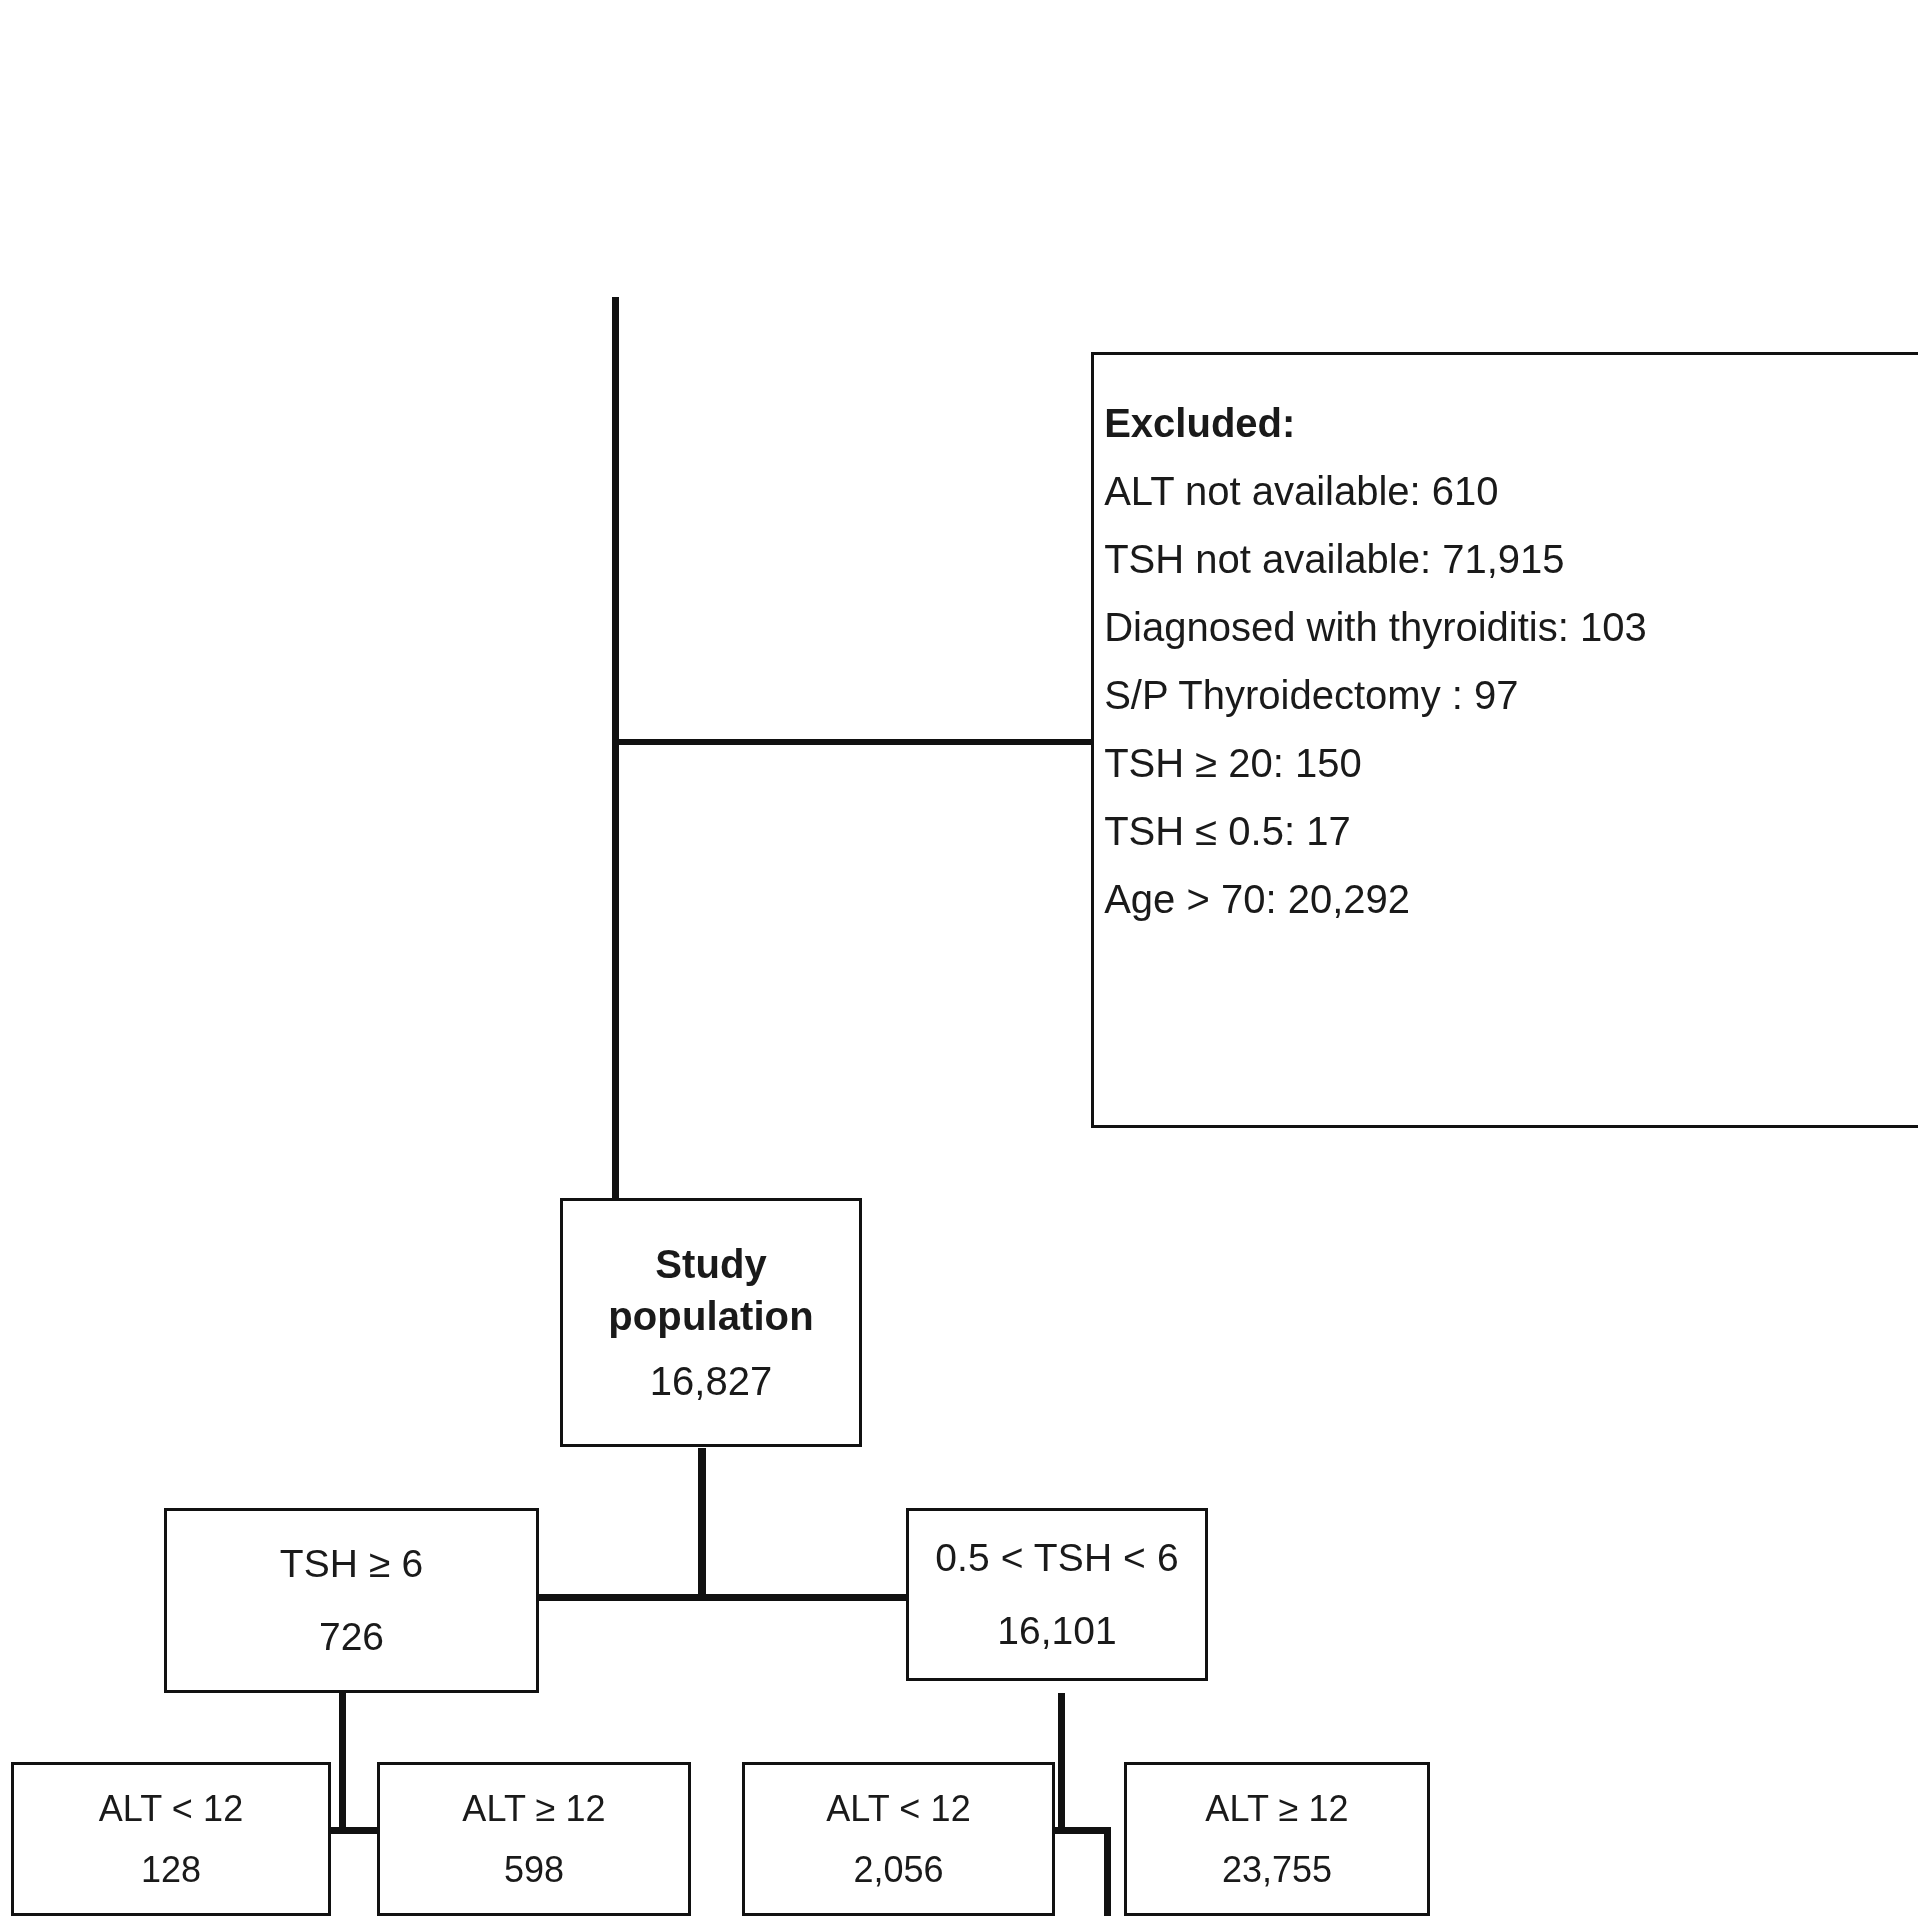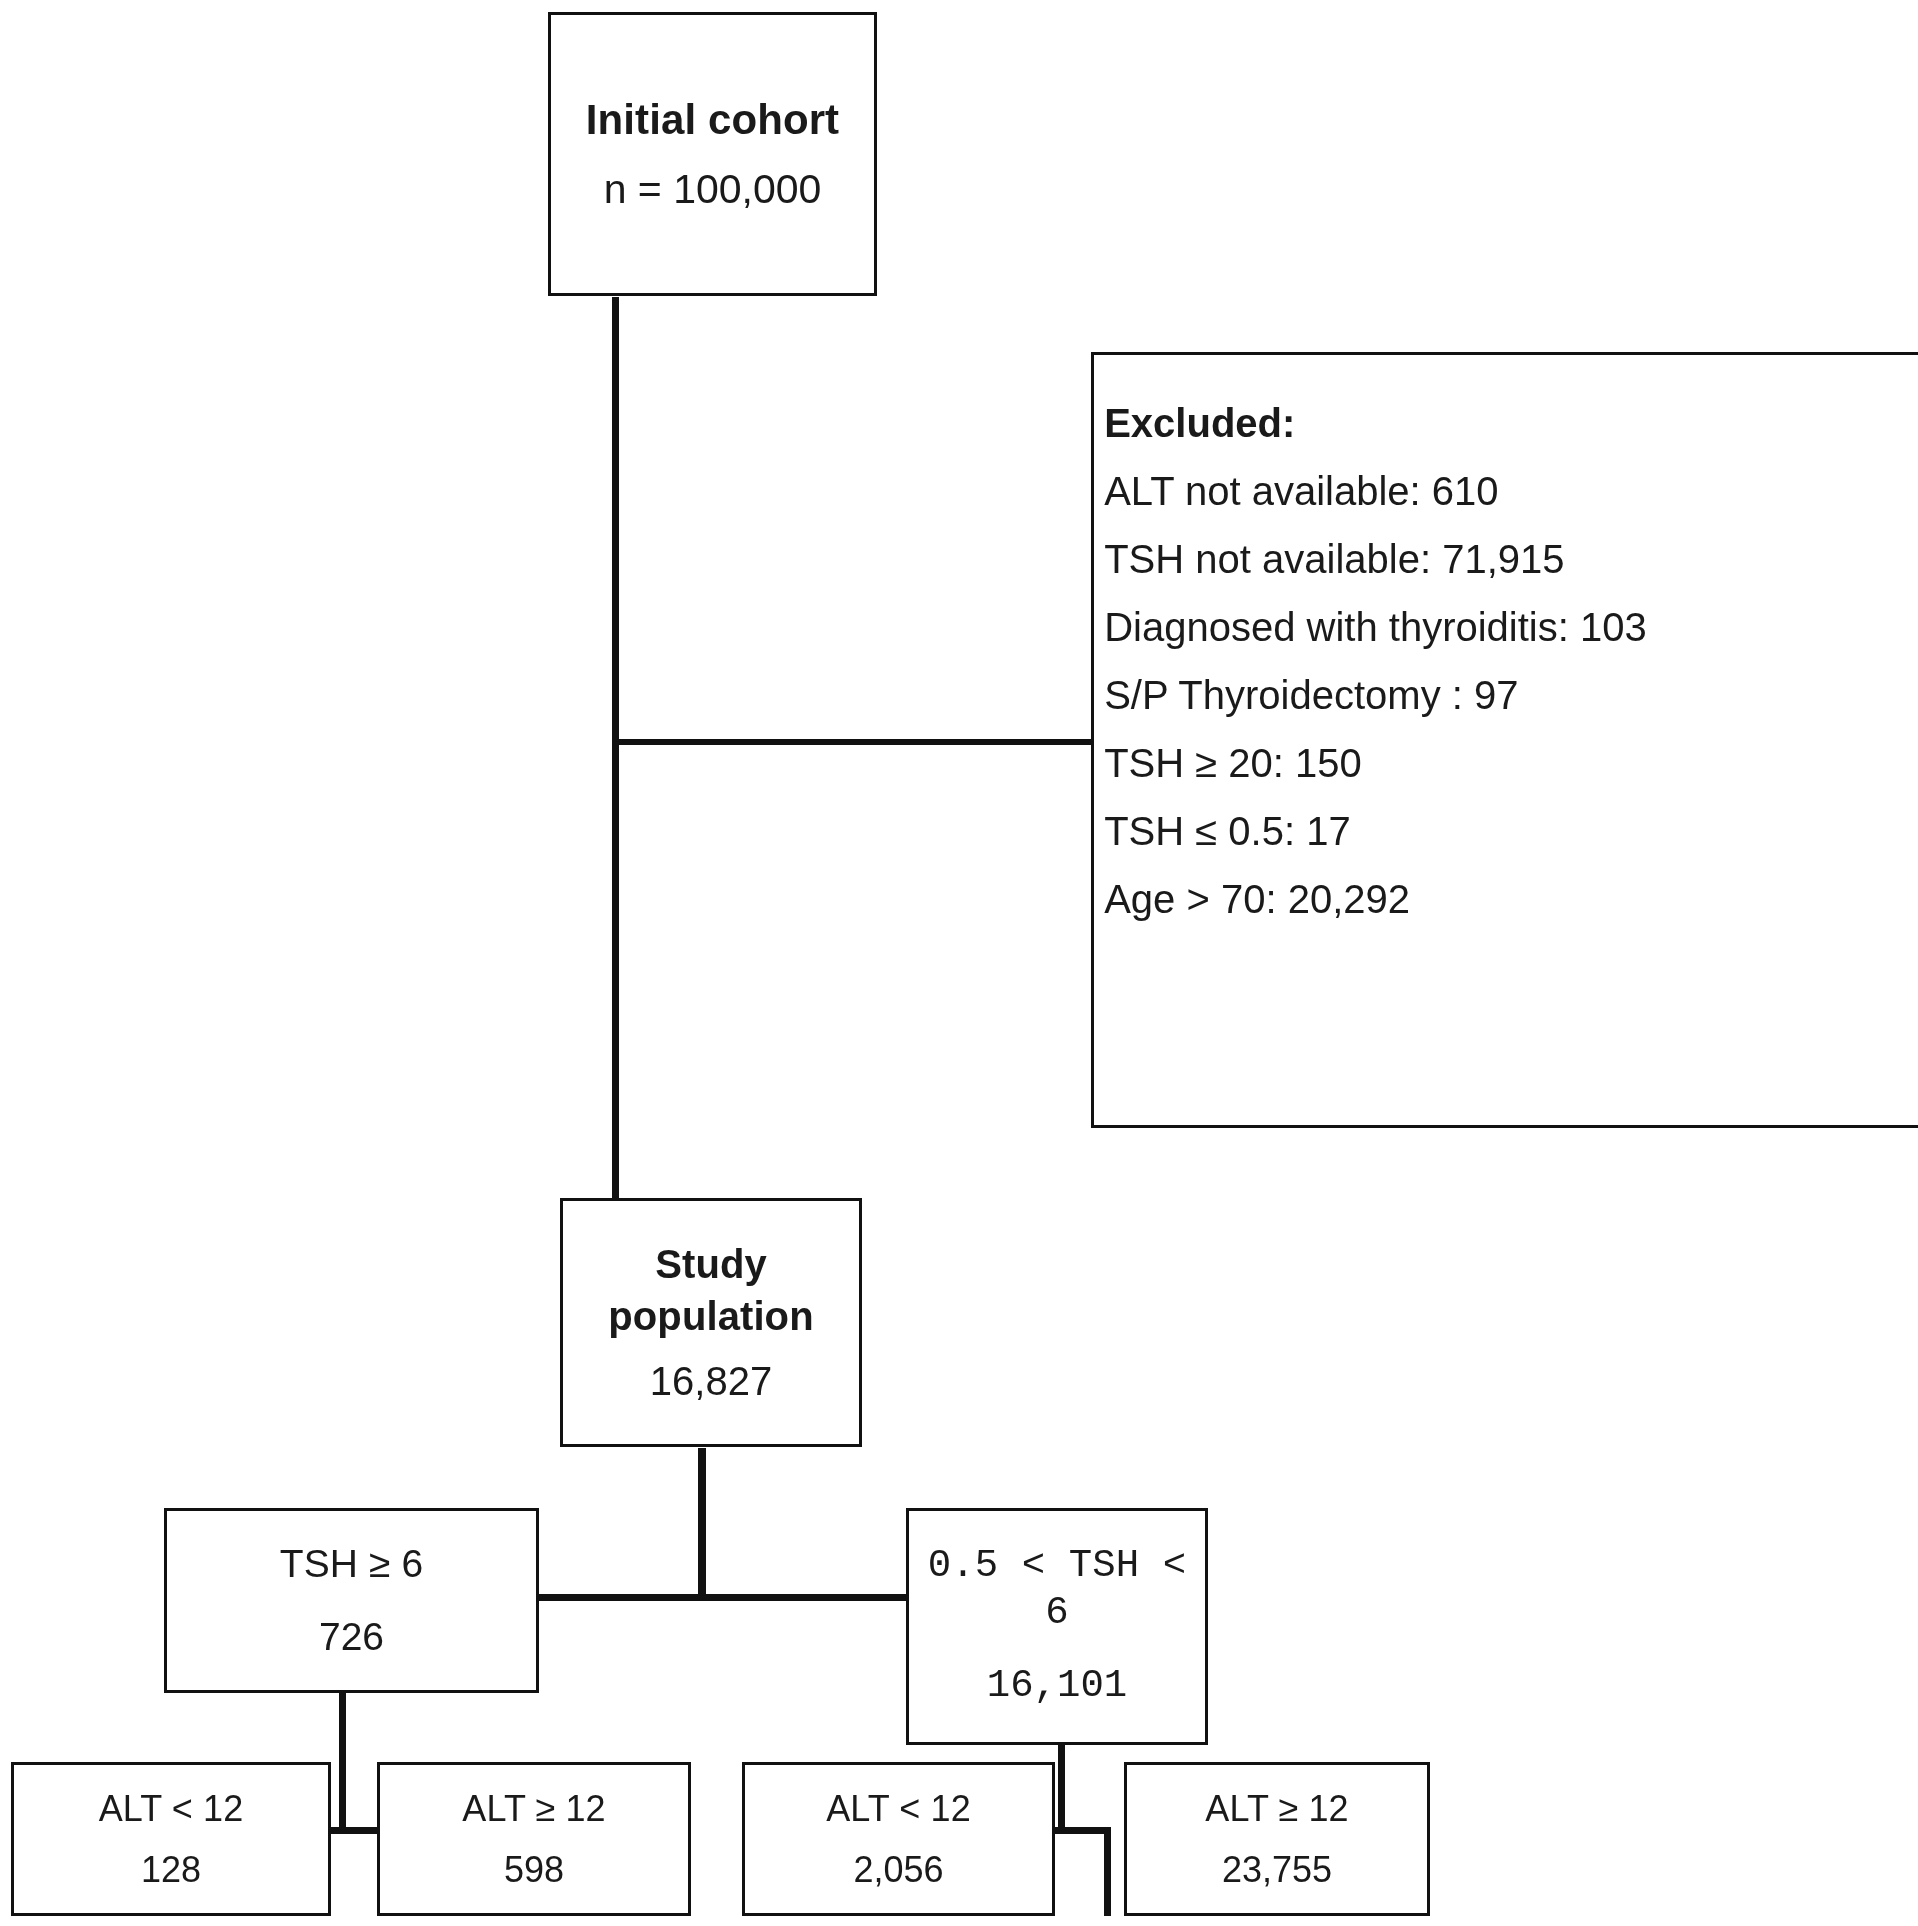--- a/index.html
+++ b/index.html
@@ -71,23 +71,22 @@
     line-height: 1.30;
   }
   #node-study .ttl { font-size: 40px; }
   #node-study .val { font-size: 40px; margin-top: 13px; }
 
   #node-tsh-high {
     left: 164px; top: 1508px; width: 375px; height: 185px;
     line-height: 1.2;
   }
   #node-tsh-low {
-    left: 906px; top: 1508px; width: 302px; height: 237px;
+    left: 906px; top: 1508px; width: 302px; height: 173px;
     line-height: 1.2;
-    font-family: Liberation Mono, monospace;
   }
   #node-tsh-high .ttl, #node-tsh-low .ttl {
     font-weight: normal; font-size: 39px;
   }
   #node-tsh-high .val, #node-tsh-low .val {
     font-size: 39px; margin-top: 26px;
   }
 
   .alt-node {
     top: 1762px; height: 154px;
@@ -140,24 +139,20 @@
   <div class="conn" id="conn-bus-right"></div>
   <div class="conn" id="conn-high-down"></div>
   <div class="conn" id="conn-high-bus"></div>
   <div class="conn" id="conn-high-a"></div>
   <div class="conn" id="conn-high-b"></div>
   <div class="conn" id="conn-low-down"></div>
   <div class="conn" id="conn-low-bus"></div>
   <div class="conn" id="conn-low-c"></div>
   <div class="conn" id="conn-low-d"></div>
 
-  <div class="node" id="node-initial">
-    <div class="ttl">Initial cohort</div>
-    <div class="val">n = 100,000</div>
-  </div>
 
   <div class="node" id="node-excluded">
     <div class="ex-line ex-head">Excluded:</div>
     <div class="ex-line">ALT not available: 610</div>
     <div class="ex-line">TSH not available: 71,915</div>
     <div class="ex-line">Diagnosed with thyroiditis: 103</div>
     <div class="ex-line">S/P Thyroidectomy : 97</div>
     <div class="ex-line">TSH ≥ 20: 150</div>
     <div class="ex-line">TSH ≤ 0.5: 17</div>
     <div class="ex-line">Age &gt; 70: 20,292</div>

